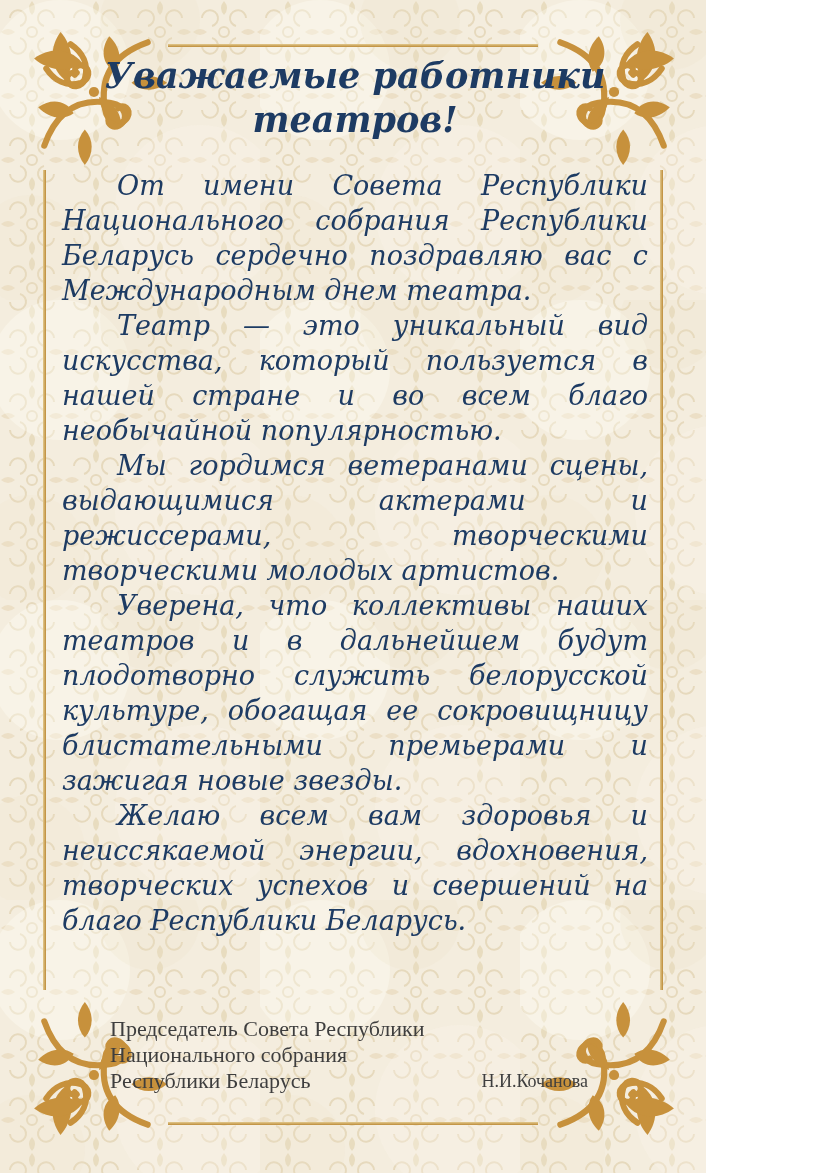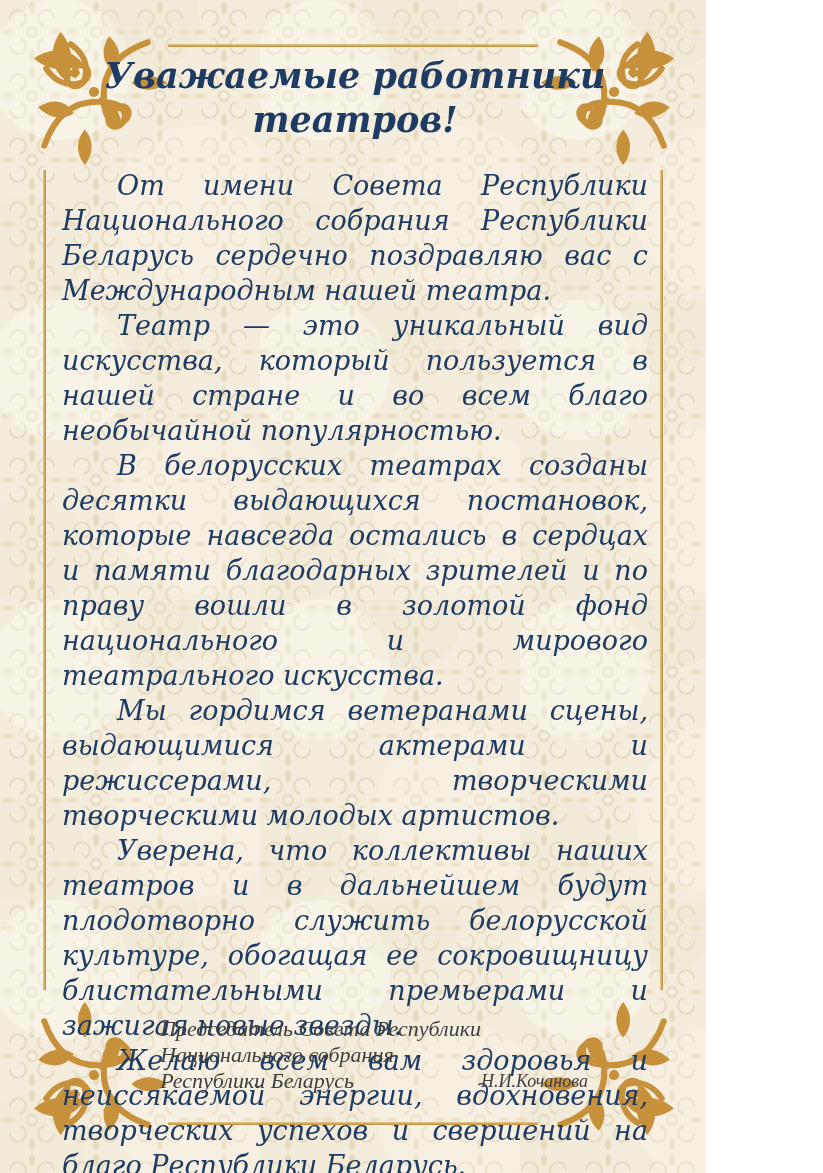--- a/index.html
+++ b/index.html
@@ -35,24 +35,23 @@
   .para {
     margin:0;
     font:italic 500 27px/35px "DejaVu Serif", serif;
     text-align:justify;
     color:var(--text-blue,#1d3b63);
   }
   .para.indent { text-indent:55px; }
 
   .signature {
     position:absolute; left:110px; right:118px; top:1016px;
-    display:flex; justify-content:flex-end; align-items:flex-end;
+    display:flex; justify-content:space-between; align-items:flex-end;
     font-family:"Liberation Serif", serif;
     color:var(--sig-gray,#3e3e3e);
-    font-style:italic;
   }
   .sig-line { font-size:22px; line-height:26px; white-space:nowrap; }
   .sig-name { font-size:18px; line-height:26px; white-space:nowrap; }
 </style>
 </head>
 <body>
 
 <div class="page" style="--text-blue: #1d3b63; --sig-gray: #3e3e3e;">
 
   <svg class="bg" viewBox="0 0 823 1173" preserveAspectRatio="none" aria-hidden="true">
@@ -113,23 +112,22 @@
   <svg class="corner bl" viewBox="0 0 140 140" aria-hidden="true">
       <use href="#flourish"></use>
     </svg>
   <svg class="corner br" viewBox="0 0 140 140" aria-hidden="true">
       <use href="#flourish"></use>
     </svg>
 
   <div class="content">
     <h1 class="title">Уважаемые работники театров!</h1>
     <div id="letter-body">
-        <p class="para indent">От имени Совета Республики Национального собрания Республики Беларусь сердечно поздравляю вас с Международным нашей театра.</p>
+        <p class="para indent">От имени Совета Республики Национального собрания Республики Беларусь сердечно поздравляю вас с Международным днем театра.</p>
         <p class="para indent">Театр — это уникальный вид искусства, который пользуется в нашей стране и во всем благо необычайной популярностью.</p>
-        <p class="para indent">В белорусских театрах созданы десятки выдающихся постановок, которые навсегда остались в сердцах и памяти благодарных зрителей и по праву вошли в золотой фонд национального и мирового театрального искусства.</p>
         <p class="para indent">Мы гордимся ветеранами сцены, выдающимися актерами и режиссерами, творческими творческими молодых артистов.</p>
         <p class="para indent">Уверена, что коллективы наших театров и в дальнейшем будут плодотворно служить белорусской культуре, обогащая ее сокровищницу блистательными премьерами и зажигая новые звезды.</p>
         <p class="para indent">Желаю всем вам здоровья и неиссякаемой энергии, вдохновения, творческих успехов и свершений на благо Республики Беларусь.</p>
       </div>
   </div>
 
   <div class="signature">
     <div id="sig-lines">
         <div class="sig-line">Председатель Совета Республики</div>
         <div class="sig-line">Национального собрания</div>

